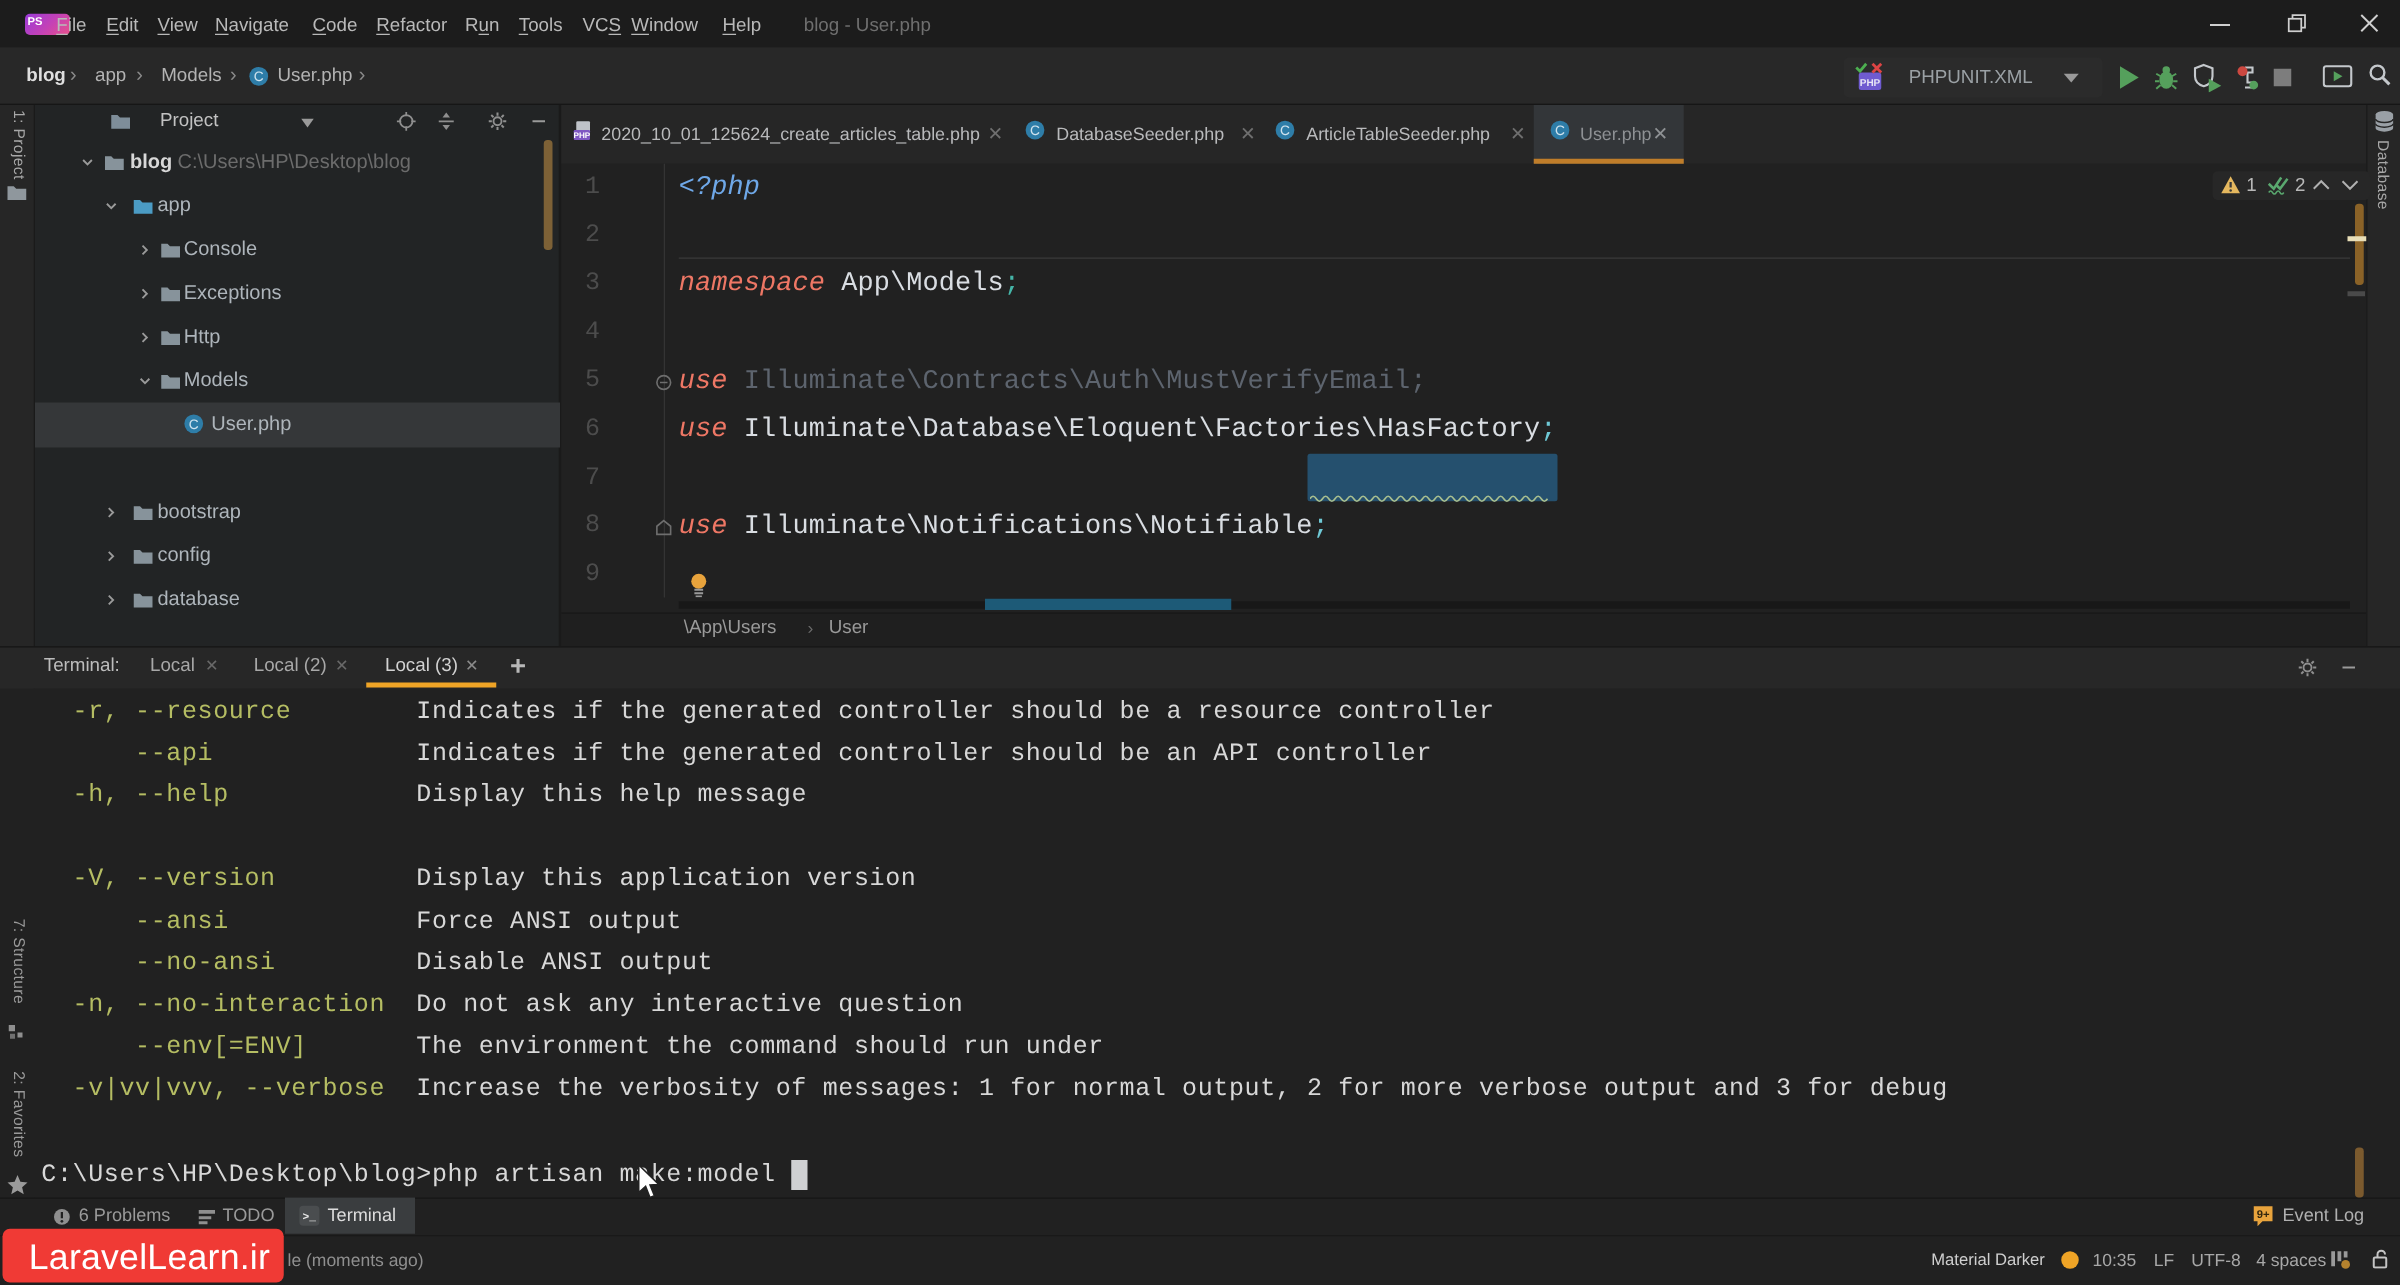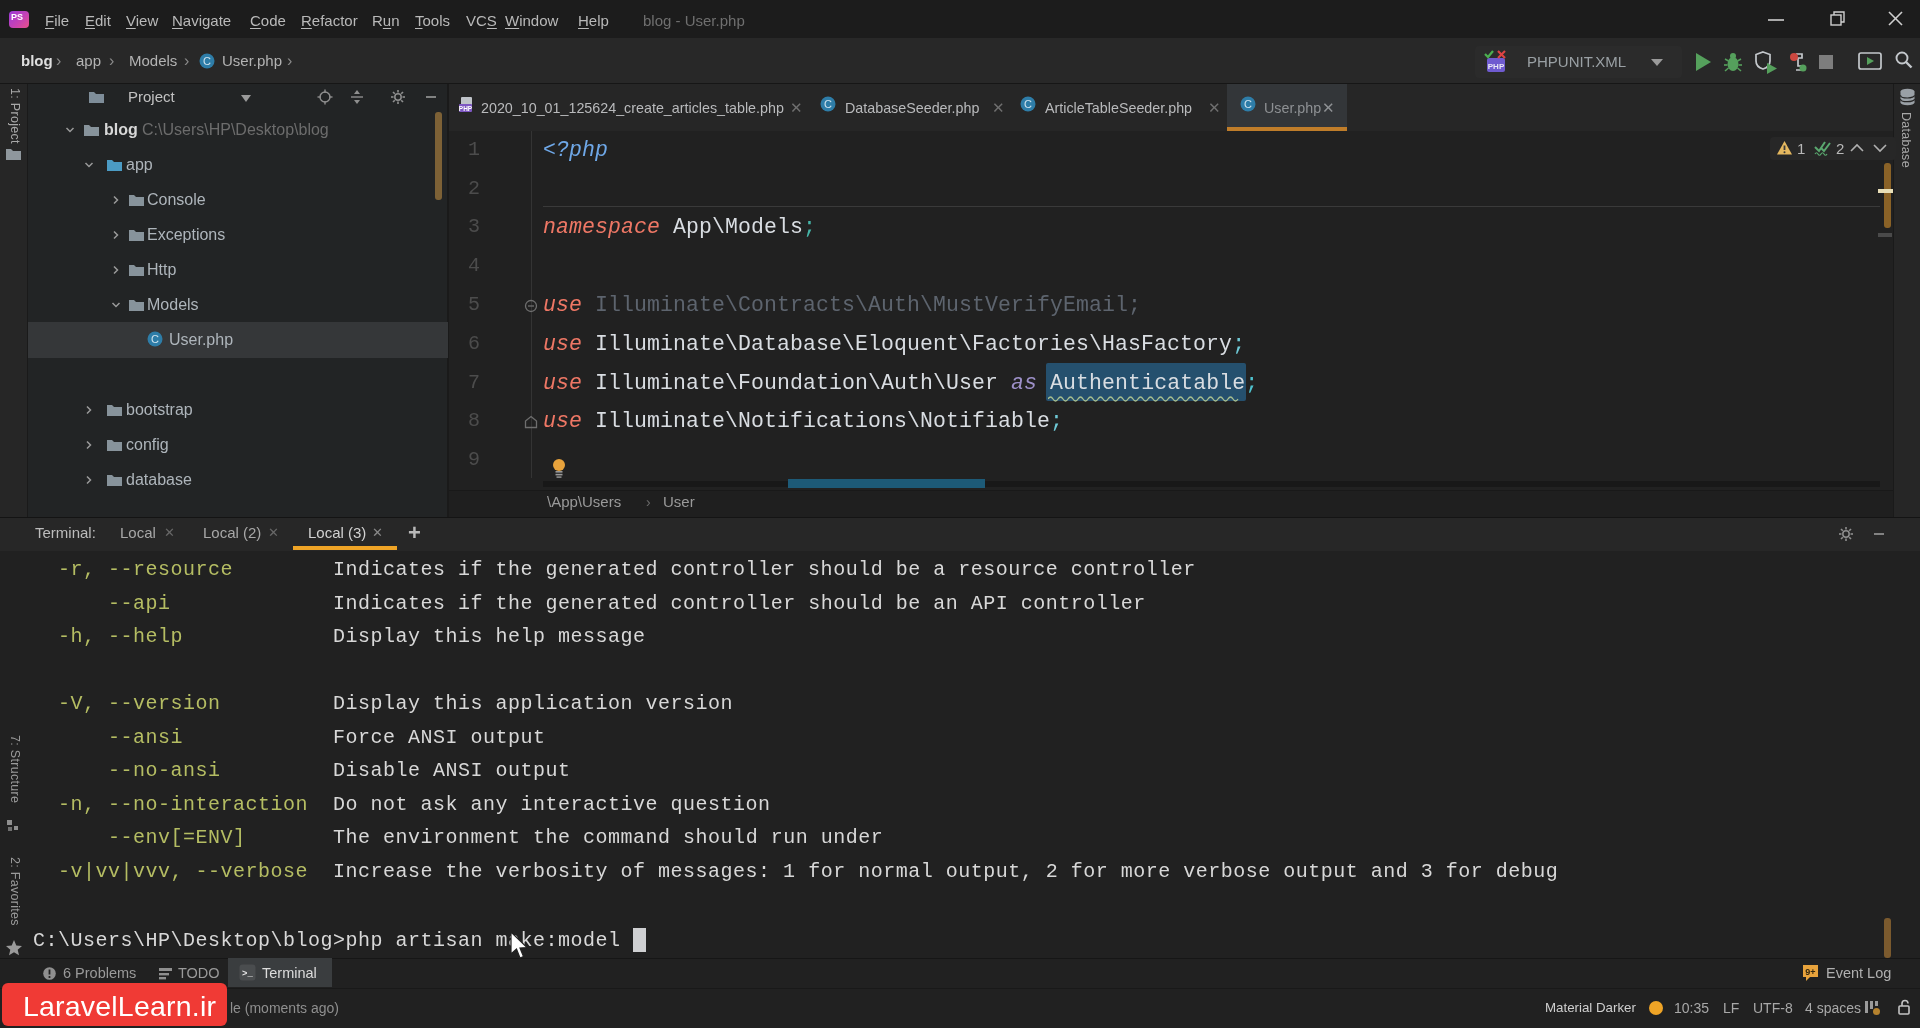--- a/index.html
+++ b/index.html
@@ -35,21 +35,21 @@
 <div class="a" style="left:447px;top:84px;width:2px;height:433px;background:#1a1a1a"></div>
 <div class="a" style="left:449px;top:84px;width:1444px;height:47px;background:#262626"></div>
 <div class="a" style="left:449px;top:131px;width:1444px;height:359px;background:#212121"></div>
 <div class="a" style="left:449px;top:490px;width:1444px;height:27px;background:#1f1f1f;border-top:1px solid #191919"></div>
 <div class="a" style="left:1893px;top:84px;width:27px;height:944px;background:#262626;border-left:1px solid #1a1a1a"></div>
 <div class="a" style="left:0;top:517px;width:1920px;height:34px;background:#272727;border-top:1px solid #141414"></div>
 <div class="a" style="left:0;top:551px;width:1920px;height:407px;background:#212121"></div>
 <div class="a" style="left:0;top:958px;width:1920px;height:30px;background:#212121;border-top:1px solid #161616"></div>
 <div class="a" style="left:0;top:988px;width:1920px;height:40px;background:#212121;border-top:1px solid #191919"></div>
 
-<div class="a" style="left:9px;top:11px;width:20px;height:17px;border-radius:4px;background:linear-gradient(135deg,#9a3bd8 0%,#c542b5 55%,#e8518a 100%)">
+<div class="a" style="left:20px;top:11px;width:36px;height:17px;border-radius:4px;background:linear-gradient(135deg,#9a3bd8 0%,#c542b5 55%,#e8518a 100%)">
 <span style="position:absolute;left:2px;top:1px;font-size:9px;font-weight:bold;color:#fff">PS</span>
     </div>
 <span class="a menu" style="left:45px"><u>F</u>ile</span>
 <span class="a menu" style="left:85px"><u>E</u>dit</span>
 <span class="a menu" style="left:126px"><u>V</u>iew</span>
 <span class="a menu" style="left:172px"><u>N</u>avigate</span>
 <span class="a menu" style="left:250px"><u>C</u>ode</span>
 <span class="a menu" style="left:301px"><u>R</u>efactor</span>
 <span class="a menu" style="left:372px">R<u>u</u>n</span>
 <span class="a menu" style="left:415px"><u>T</u>ools</span>
@@ -310,21 +310,20 @@
 <div class="mono ln" style="top:330px">6</div>
 <div class="mono ln" style="top:369px">7</div>
 <div class="mono ln" style="top:407px">8</div>
 <div class="mono ln" style="top:446px">9</div>
 <div class="a" style="left:543px;top:206px;width:1337px;height:1px;background:#3a3a3a"></div>
 <div class="mono cl" style="left:543px;top:136px"><span style="color:#6fa8e8;font-style:italic">&lt;?php</span></div>
 <div class="mono cl" style="left:543px;top:213px"><span class="kw">namespace</span> App\Models<span style="color:#45b5a8">;</span></div>
 <div class="mono cl" style="left:543px;top:291px"><span class="kw">use</span> <span style="color:#5d646e">Illuminate\Contracts\Auth\MustVerifyEmail;</span></div>
 <div class="mono cl" style="left:543px;top:330px"><span class="kw">use</span> Illuminate\Database\Eloquent\Factories\HasFactory<span style="color:#6fc9d6">;</span></div>
 <div class="a" style="left:1046px;top:363px;width:200px;height:38px;background:#25506e;border-radius:2px"></div>
-<div class="mono cl" style="left:543px;top:369px"><span class="kw">use</span> Illuminate\Foundation\Auth\User <span style="color:#9d90c8;font-style:italic">as</span> Authenticatable<span style="color:#4fc3cf">;</span></div>
 <svg class="a" style="left:1048px;top:395px" width="196" height="7">
       <path d="M0,4 q2.5,-4 5,0 t5,0 t5,0 t5,0 t5,0 t5,0 t5,0 t5,0 t5,0 t5,0 t5,0 t5,0 t5,0 t5,0 t5,0 t5,0 t5,0 t5,0 t5,0 t5,0 t5,0 t5,0 t5,0 t5,0 t5,0 t5,0 t5,0 t5,0 t5,0 t5,0 t5,0 t5,0 t5,0 t5,0 t5,0 t5,0 t5,0 t5,0" fill="none" stroke="#a8bf90" stroke-width="1.3"></path>
     </svg>
 <div class="mono cl" style="left:543px;top:407px"><span class="kw">use</span> Illuminate\Notifications\Notifiable<span style="color:#6fc9d6">;</span></div>
 <svg class="a" style="left:524px;top:299px" width="14" height="14">
       <circle cx="7" cy="7" r="5.5" fill="none" stroke="#6e6e6e" stroke-width="1.3"></circle>
       <line x1="4" y1="7" x2="10" y2="7" stroke="#6e6e6e" stroke-width="1.3"></line>
     </svg>
 <svg class="a" style="left:524px;top:415px" width="14" height="14">
       <polygon points="7,1.5 12.5,6 12.5,12.5 1.5,12.5 1.5,6" fill="none" stroke="#6e6e6e" stroke-width="1.3"></polygon>

